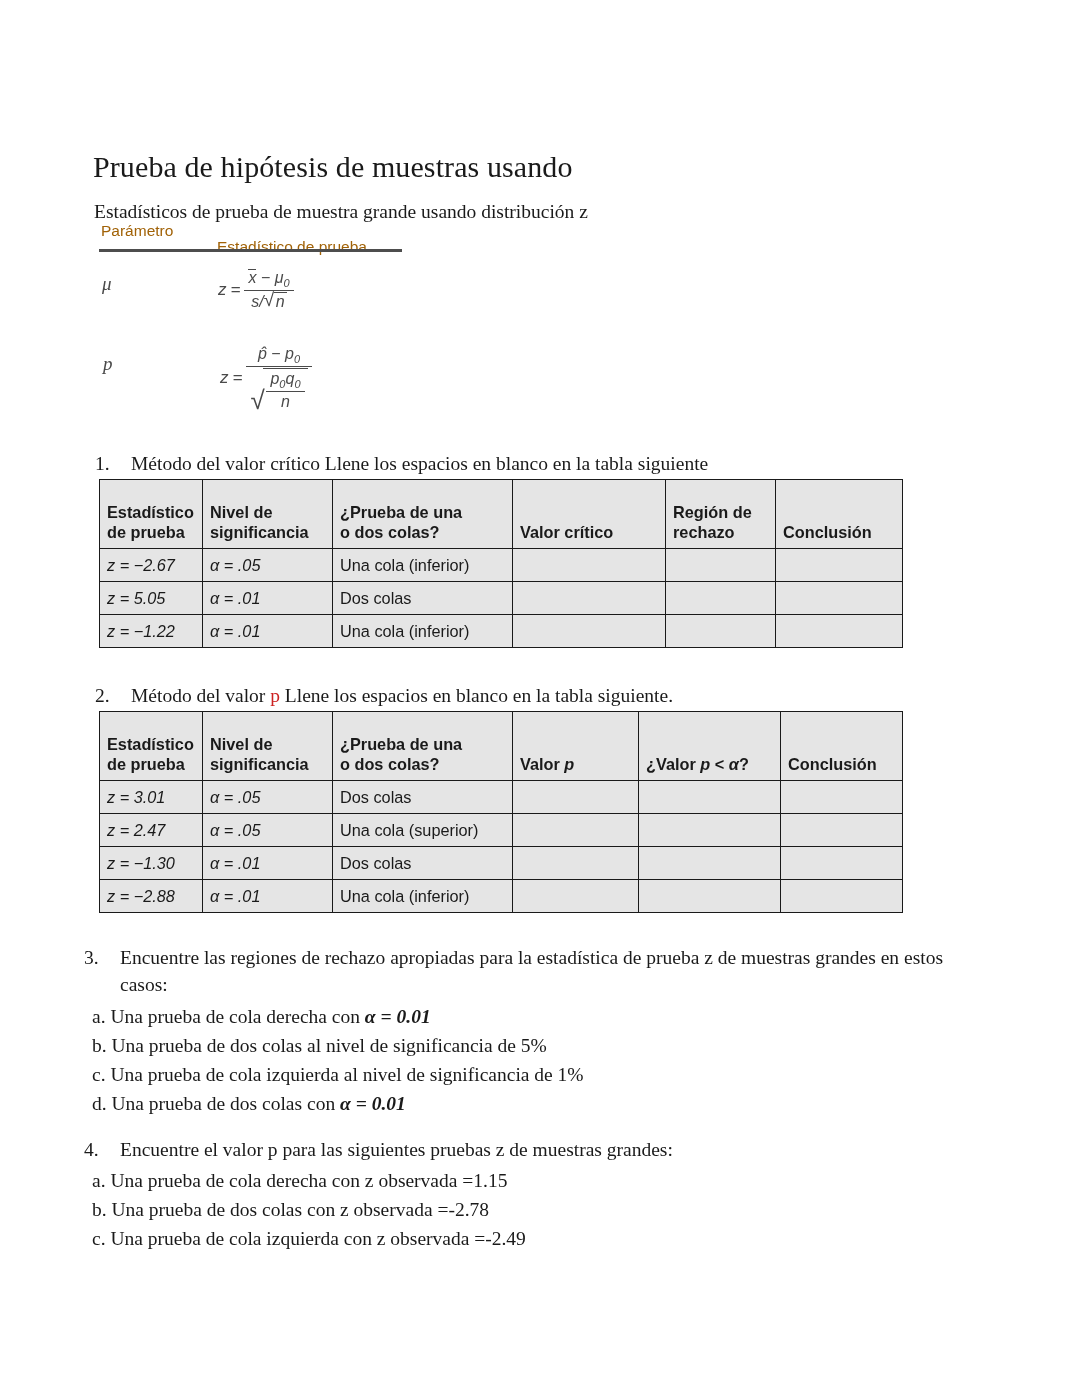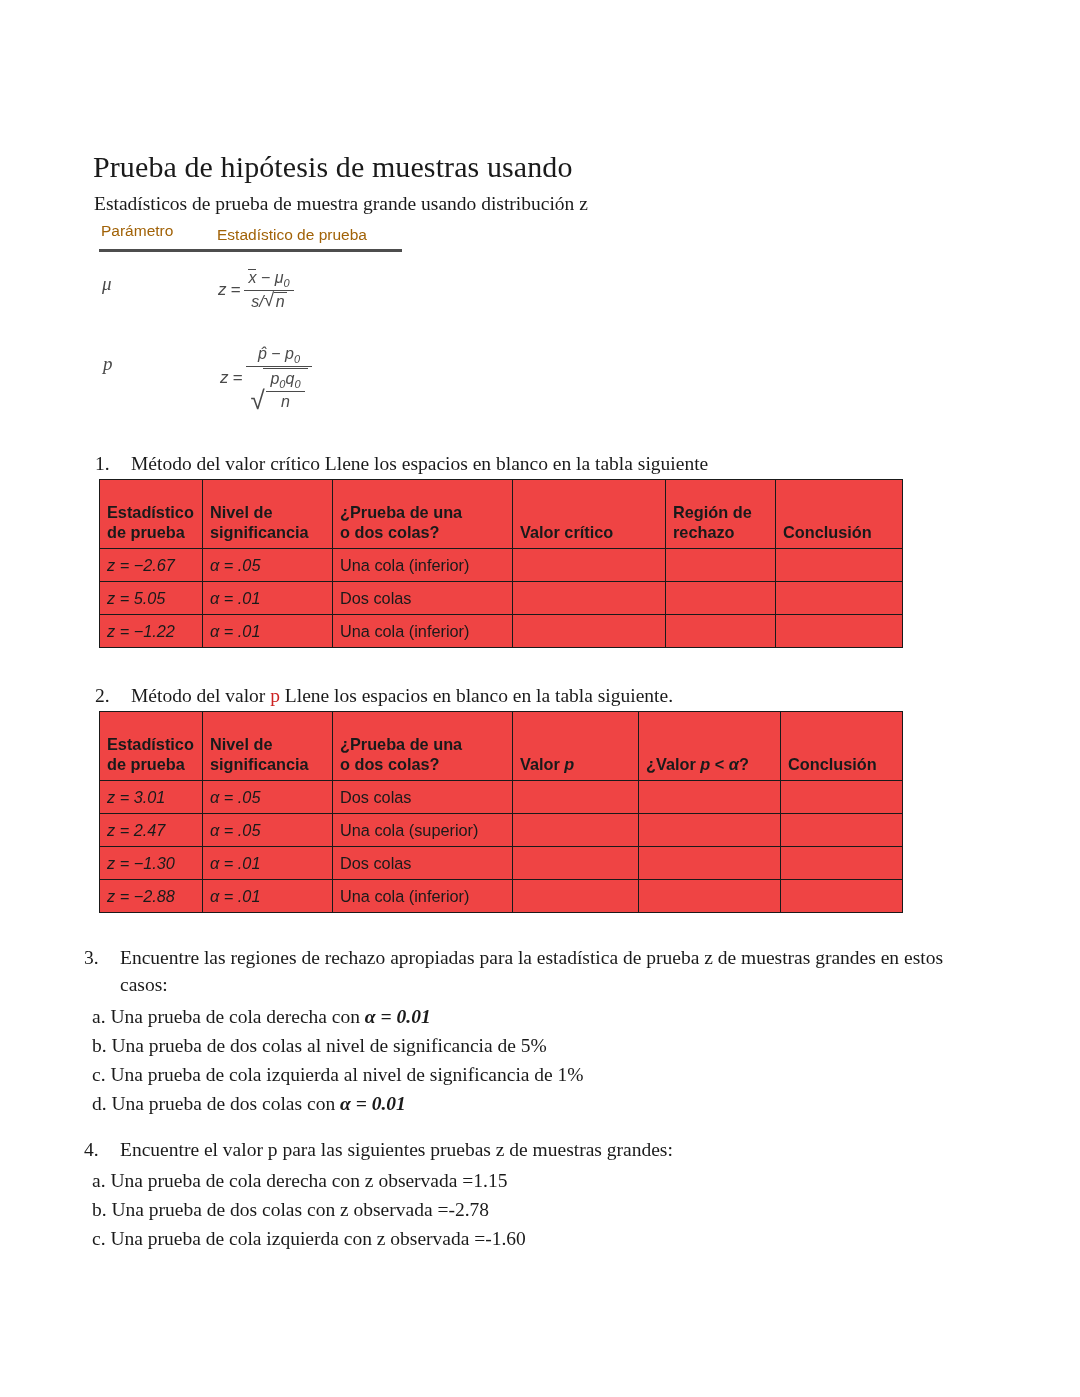--- a/index.html
+++ b/index.html
@@ -29,21 +29,21 @@
     top: 150px;
     font-family: "Liberation Serif", serif;
     font-size: 30px;
     line-height: 34px;
     color: #1a1a1a;
     letter-spacing: 0.1px;
   }
   .subtitle {
     position: absolute;
     left: 94px;
-    top: 192px;
+    top: 200px;
     font-family: "Liberation Serif", serif;
     font-size: 19.5px;
     line-height: 24px;
     color: #1a1a1a;
   }
 
   
   .param-table {
     position: absolute;
     left: 99px;
@@ -51,21 +51,21 @@
     width: 305px;
   }
   .param-head {
     position: relative;
     height: 24px;
     font-family: "Liberation Sans", sans-serif;
     font-size: 15.5px;
     color: #a16207;
   }
   .param-head .ph1 { position: absolute; left: 2px;   top: 0; }
-  .param-head .ph2 { position: absolute; left: 118px; top: 4px; }
+  .param-head .ph2 { position: absolute; left: 118px; top: 16px; }
   .param-rule {
     position: absolute;
     left: 99px;
     top: 249px;
     width: 303px;
     height: 3px;
     background: #4d4d4d;
   }
   .param-name {
     position: absolute;
@@ -181,21 +181,21 @@
   #s4a { left: 92px; top: 1167px; }
   #s4b { left: 92px; top: 1196px; }
   #s4c { left: 92px; top: 1225px; }
 
   
   .dtable {
     position: absolute;
     border-collapse: collapse;
     table-layout: fixed;
     font-family: "Liberation Sans", sans-serif;
-    background: #ef4444;
+    background: #e5e5e5;
   }
   #table1 { left: 99px; top: 479px; width: 803px; }
   #table2 { left: 99px; top: 711px; width: 803px; }
   .dtable td, .dtable th {
     border: 1.6px solid #1a1a1a;
     padding: 4px 7px;
     vertical-align: bottom;
     font-size: 16.3px;
     line-height: 20px;
     color: #1a1a1a;
@@ -431,16 +431,16 @@
   <div class="sub-item" id="s4a">
     <span>a.</span>
     <span>Una prueba de cola derecha con z observada =1.15</span>
   </div>
   <div class="sub-item" id="s4b">
     <span>b.</span>
     <span>Una prueba de dos colas con z observada =-2.78</span>
   </div>
   <div class="sub-item" id="s4c">
     <span>c.</span>
-    <span>Una prueba de cola izquierda con z observada =-1.60</span>
+    <span>Una prueba de cola izquierda con z observada =-2.49</span>
   </div>
 
 </div>
 
 </body></html>

